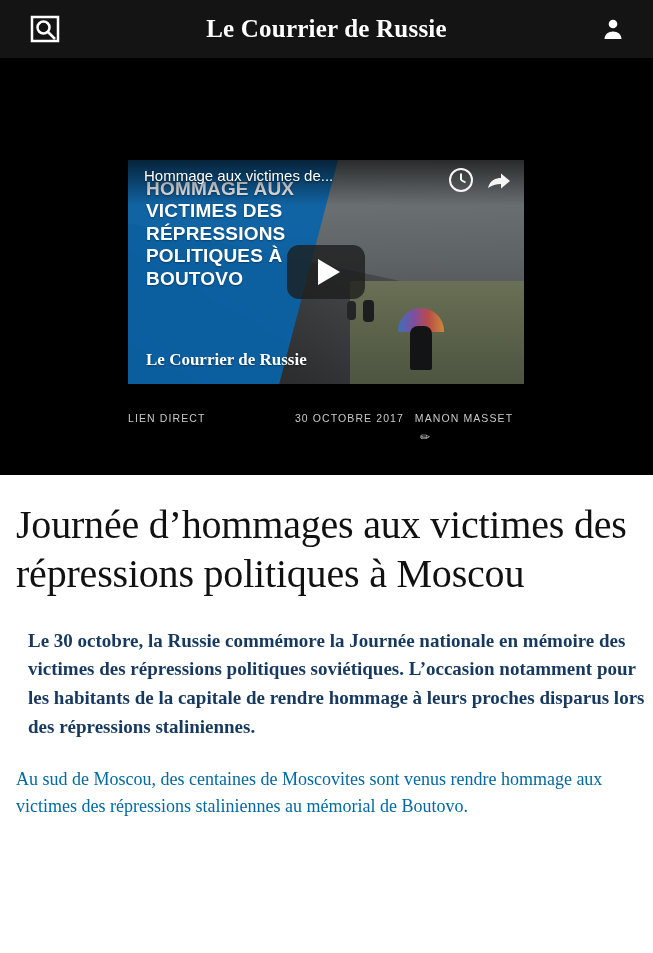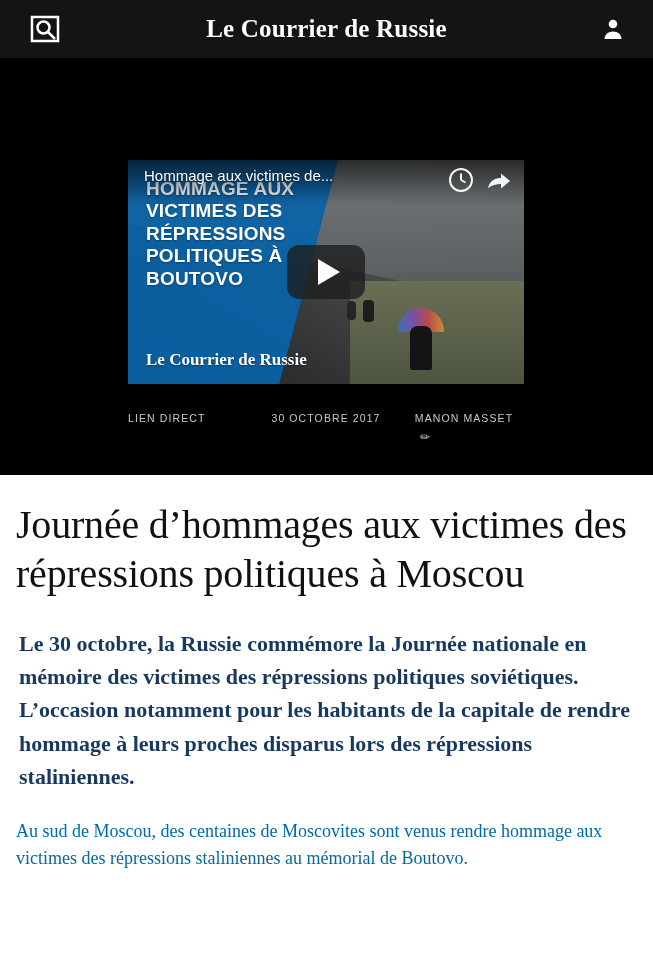--- a/index.html
+++ b/index.html
@@ -233,21 +233,21 @@
     width: 396px;
     display: flex;
     align-items: center;
     color: #c9c9c9;
     font-family: "Liberation Sans", sans-serif;
     font-size: 10.5px;
     letter-spacing: 1.1px;
     margin-top: 16px;
   }
   .meta-left { width: 120px; }
-  .meta-center { flex: 1; text-align: center; }
+  .meta-center { flex: 1; text-align: right; }
   .meta-right { width: 120px; text-align: center; }
   .meta-link { color: #c9c9c9; text-decoration: none; cursor: pointer; }
   .pen-icon {
     position: absolute;
     left: 292px;
     top: 18px;
     color: #c9c9c9;
     font-size: 12px;
   }
 
@@ -258,24 +258,24 @@
   .article h1 {
     margin: 0;
     font-family: "Liberation Serif", serif;
     font-weight: normal;
     font-size: 40px;
     line-height: 1.22;
     color: #111111;
     letter-spacing: -0.2px;
   }
   .lede {
-    margin: 28px 0 0 3px;
+    margin: 28px 0 0 12px;
     font-family: "Liberation Serif", serif;
     font-weight: bold;
-    font-size: 22px;
+    font-size: 19px;
     line-height: 1.52;
     color: #17395f;
   }
   .body-p {
     margin: 24px 0 0 0;
     font-family: "Liberation Serif", serif;
     font-size: 18px;
     line-height: 1.52;
     color: #0369a1;
   }

